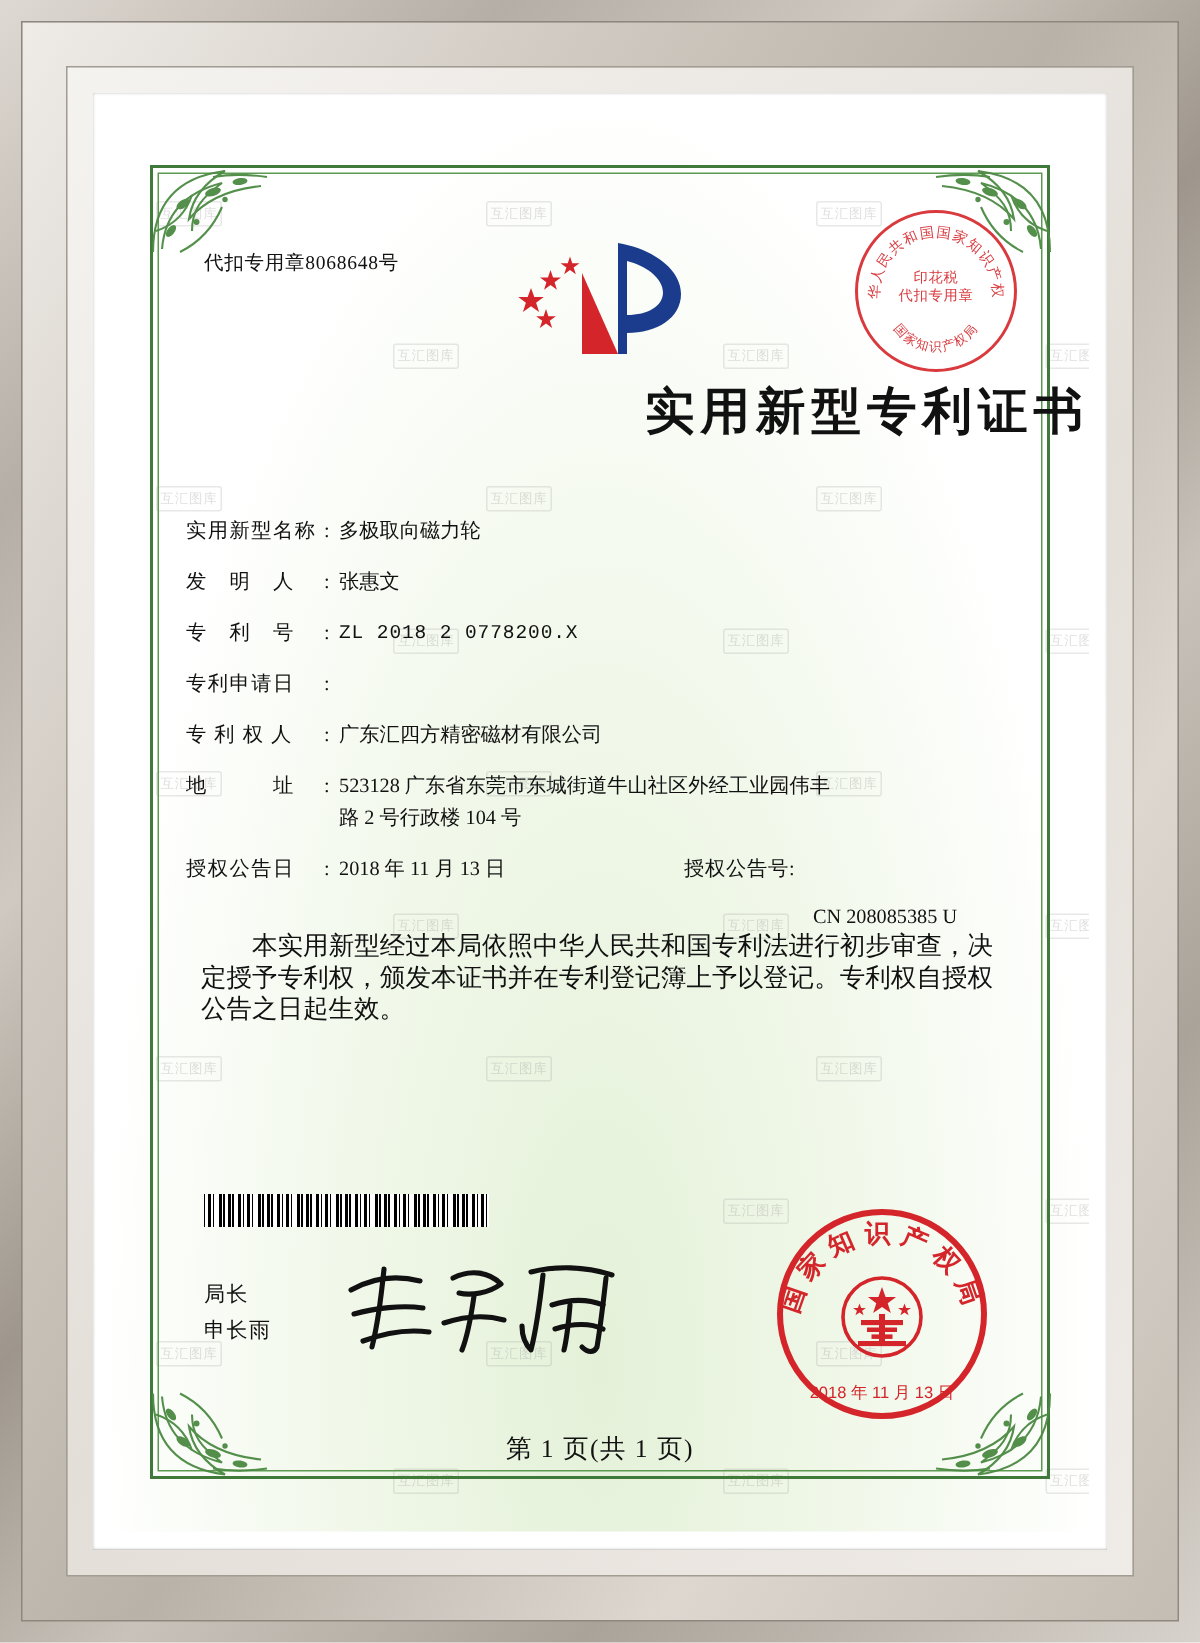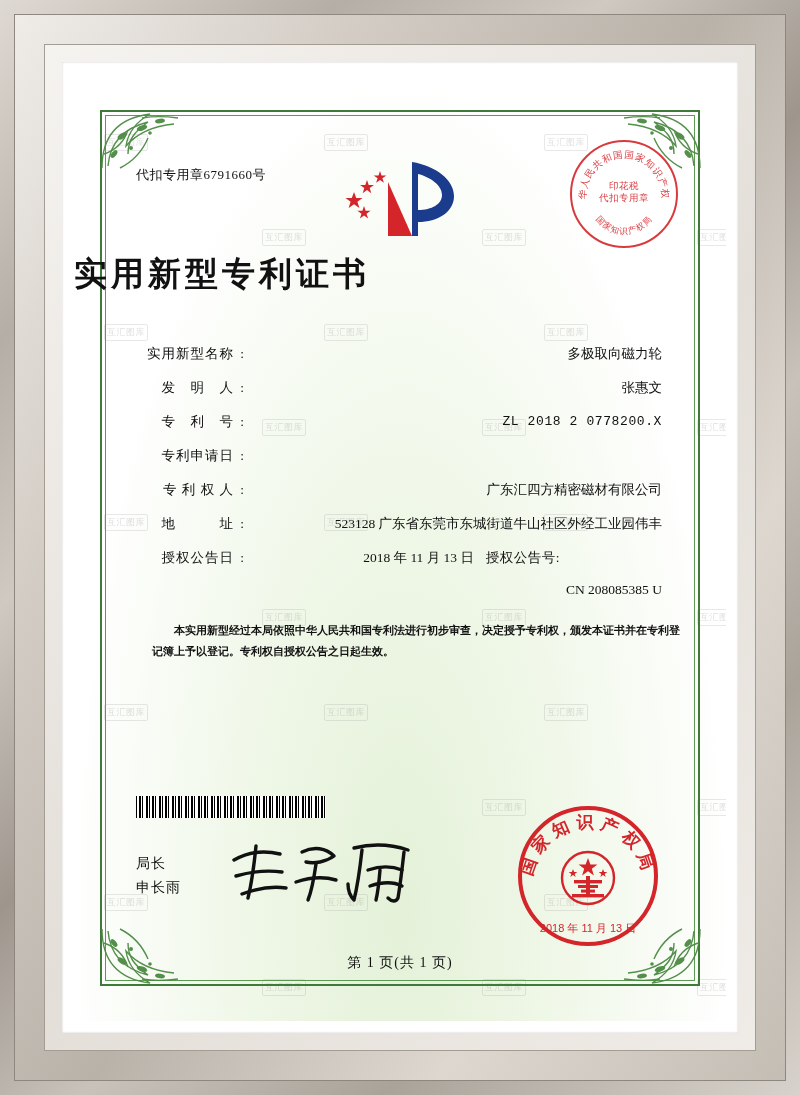--- a/index.html
+++ b/index.html
@@ -143,36 +143,35 @@
     text-align: center;
     font-size: 9.5px;
     line-height: 12px;
     font-family: "Liberation Sans", sans-serif;
     letter-spacing: .5px;
   }
 
   .title {
     position: absolute;
     left: 0; right: 0; top: 178px;
-    text-align: left;
+    text-align: right;
     font-size: 33px;
     font-weight: bold;
     letter-spacing: 4px;
     color: #111;
     font-family: Liberation Serif, serif;
   }
 
   
   .fields {
     position: absolute;
-    left: 68px; top: 270px;
+    left: 50px; top: 270px;
     width: 520px;
     font-size: 13.5px;
     color: #111;
-    text-align: right;
   }
   .field-row {
     display: flex;
     align-items: flex-start;
     margin-bottom: 15px;
     line-height: 19px;
   }
   .field-label {
     width: 92px;
     flex: none;
@@ -187,27 +186,26 @@
 
   .mono-val {
     font-family: "Liberation Mono", "DejaVu Sans Mono", monospace;
     font-size: 13px;
     letter-spacing: .6px;
   }
 
   
   .paras {
     position: absolute;
-    left: 78px; top: 546px;
+    left: 60px; top: 546px;
     width: 528px;
-    font-size: 11px;
+    font-size: 17px;
     line-height: 21px;
     color: #111;
     text-align: justify;
-    font-weight: bold;
   }
   .paras p { margin: 0 0 6px 0; text-indent: 2em; }
 
   
   .barcode {
     position: absolute;
     left: 62px; top: 722px;
     width: 190px; height: 22px;
     background: repeating-linear-gradient(90deg,
       #000 0 1px, #fff 1px 3px, #000 3px 5px, #fff 5px 6px,
@@ -237,21 +235,21 @@
     right: 62px; top: 726px;
     width: 152px; height: 152px;
   }
   .seal svg { display:block; }
 
   
   .page-footer {
     position: absolute;
     left: 0; right: 0; top: 880px;
     text-align: center;
-    font-size: 14px;
+    font-size: 17px;
     color: #111;
     letter-spacing: 1px;
   }
 </style>
 </head>
 <body>
 
 <div class="frame-outer">
   <div class="frame-bevel"></div>
   <div class="frame-inner"></div>
@@ -366,21 +364,21 @@
           <ellipse cx="44" cy="22" rx="5.5" ry="2.6" transform="rotate(-18 44 22)"></ellipse>
           <ellipse cx="16" cy="48" rx="4.6" ry="2.4" transform="rotate(-52 16 48)"></ellipse>
           <ellipse cx="62" cy="15" rx="5" ry="2.3" transform="rotate(-8 62 15)"></ellipse>
           <circle cx="33" cy="42" r="2"></circle>
           <circle cx="52" cy="27" r="1.8"></circle>
         </g>
       </svg>
     </div>
 
     <div class="cert-no">
-      <span>代扣专用章</span><span>6791660</span><span>号</span>
+      <span>代扣专用章</span><span>8068648</span><span>号</span>
     </div>
 
     <div class="logo">
       <svg viewBox="0 0 120 92">
 
         <g fill="#d4252a">
           <polygon points="14,40 16.2,46 22.5,46 17.4,49.8 19.4,56 14,52.2 8.6,56 10.6,49.8 5.5,46 11.8,46"></polygon>
           <polygon points="27,28 28.7,33 34,33 29.7,36.1 31.3,41.2 27,38 22.7,41.2 24.3,36.1 20,33 25.3,33"></polygon>
           <polygon points="40,19 41.5,23.5 46.3,23.5 42.4,26.3 43.9,30.8 40,28 36.1,30.8 37.6,26.3 33.7,23.5 38.5,23.5"></polygon>
           <polygon points="24,54 25.6,58.8 30.6,58.8 26.5,61.8 28.1,66.6 24,63.6 19.9,66.6 21.5,61.8 17.4,58.8 22.4,58.8"></polygon>
@@ -445,20 +443,21 @@
         <div class="field-label">专 利 权 人</div>
         <div class="field-colon">:</div>
         <div class="field-value">广东汇四方精密磁材有限公司</div>
       </div>
 
       <div class="field-row">
         <div class="field-label">地　　　址</div>
         <div class="field-colon">:</div>
         <div class="field-value">
           <span>523128 广东省东莞市东城街道牛山社区外经工业园伟丰</span>
+          <span class="line2">路 2 号行政楼 104 号</span>
         </div>
       </div>
 
       <div class="field-row split">
         <div class="field-label">授权公告日</div>
         <div class="field-colon">:</div>
         <div class="field-value">2018 年 11 月 13 日</div>
         <div class="label2">授权公告号:</div>
         <div class="value2">CN 208085385 U</div>
       </div>

